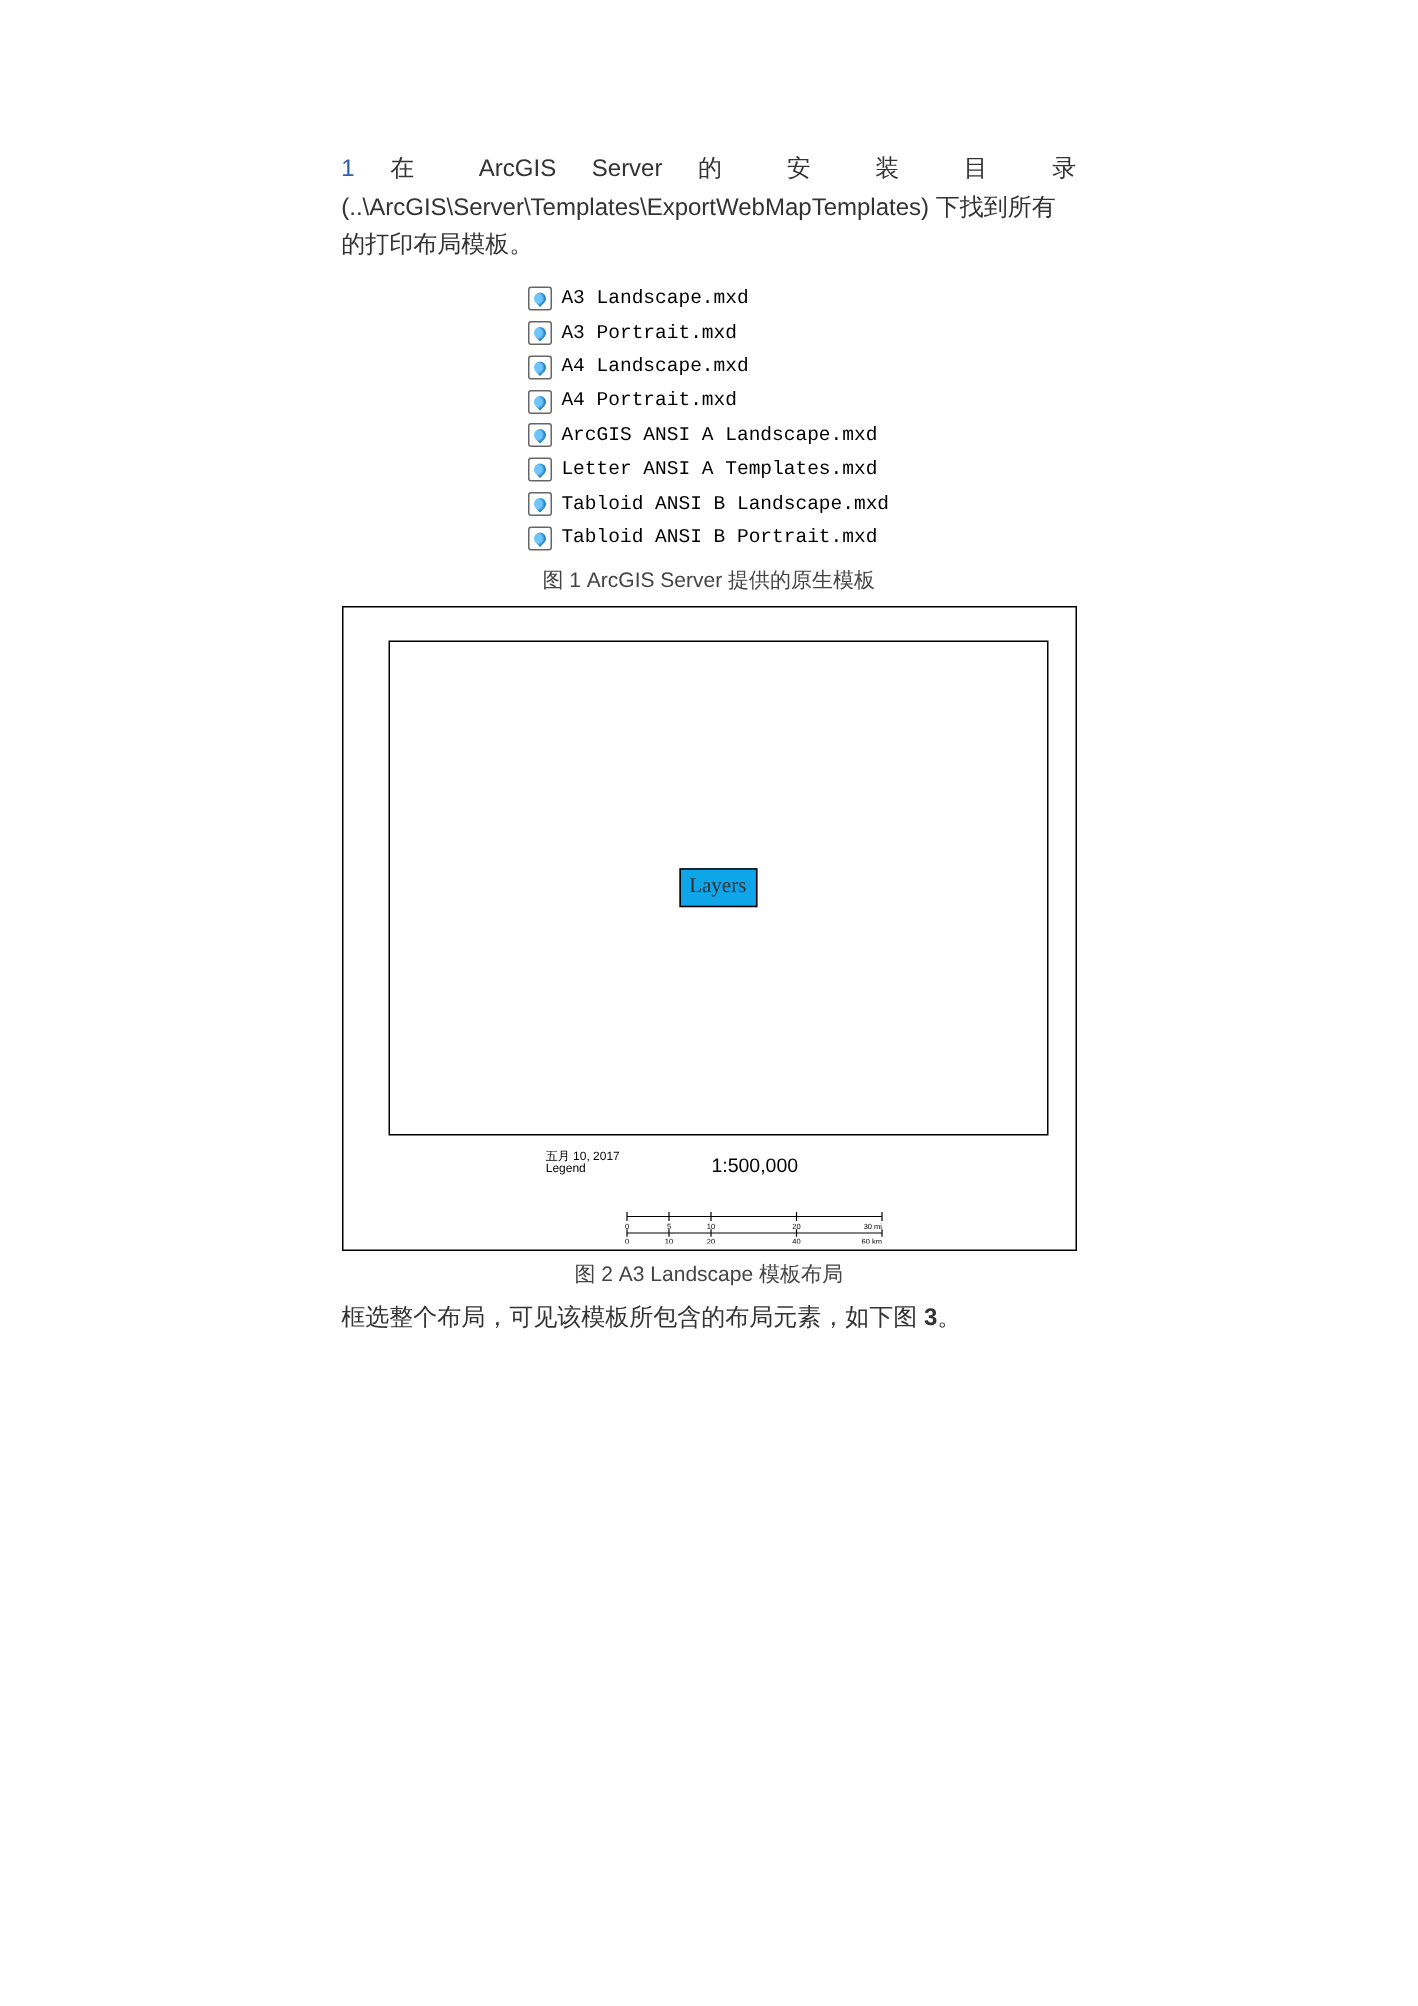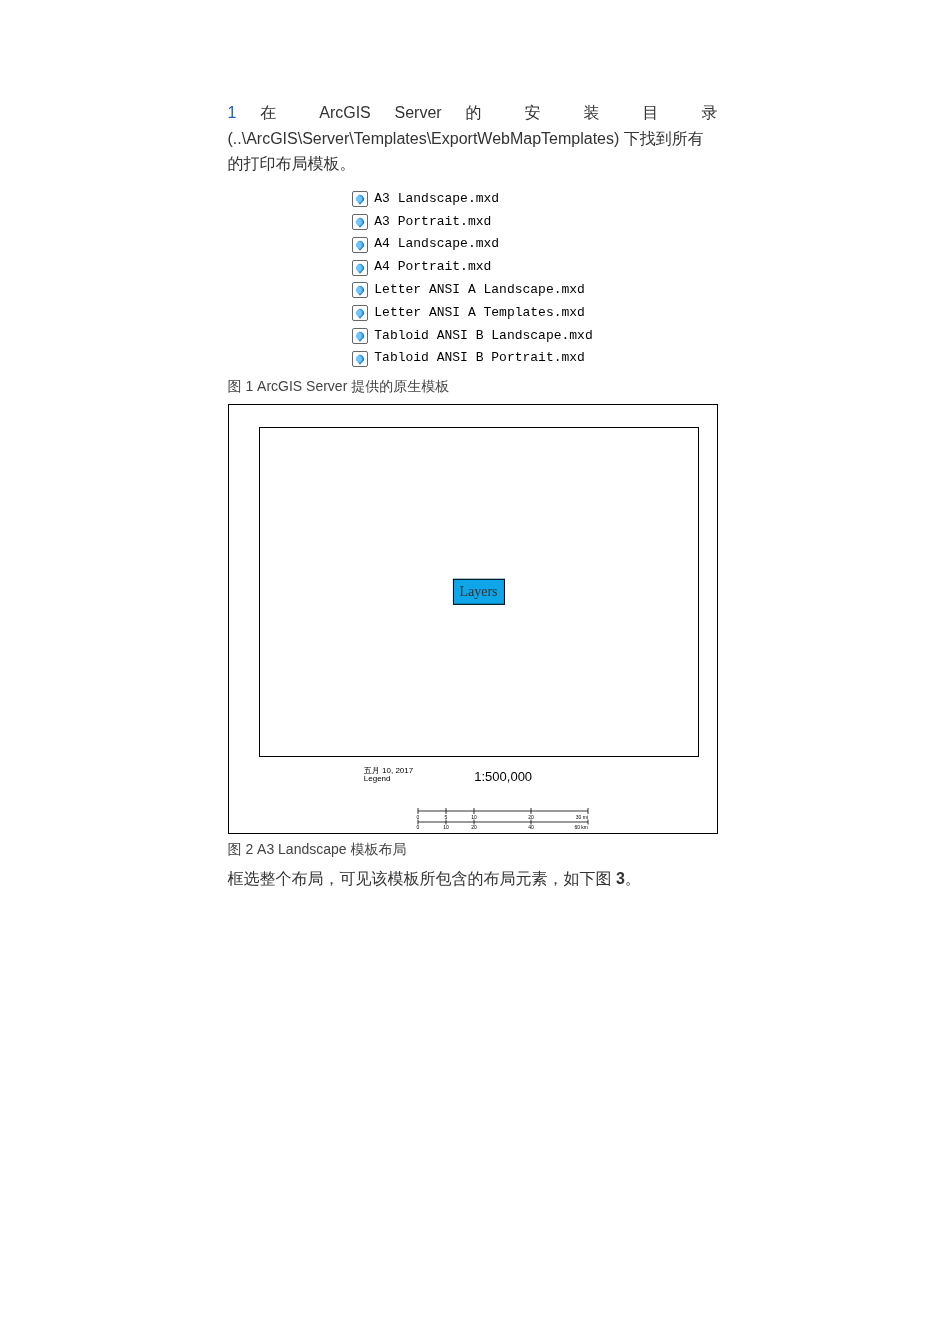--- a/index.html
+++ b/index.html
@@ -4,21 +4,21 @@
 <style>
   html,body{margin:0;padding:0;background:#fff;color:#333;font-family:Arial,"Microsoft YaHei",SimSun,sans-serif}
   .page{width:770px;margin:0 auto;padding:100px 140px 80px 140px;box-sizing:border-box;font-size:16px;line-height:1.6}
   .p1{text-align:justify;text-align-last:justify;margin:0}
   .p1 .num{color:#2a5db0}
   .p2{margin:0}
   .file-list{margin:12px auto 6px auto;display:flex;flex-direction:column;align-items:flex-start;width:max-content;gap:2px}
   .file-item{display:flex;align-items:center;gap:6px;font-family:SimSun,"Courier New",monospace;font-size:13px;color:#000}
   .mxd-icon{width:16px;height:16px;border:1px solid #666;border-radius:2px;background:#fff;display:inline-block;position:relative;box-sizing:border-box}
   .mxd-icon::before{content:"";position:absolute;left:3px;top:3px;width:8px;height:8px;border-radius:50% 50% 50% 0;background:radial-gradient(circle at 35% 35%,#6fc6ff 0 40%,#1f7bc2 70%);transform:rotate(-45deg)}
-  .caption{text-align:left;font-size:14px;color:#444;margin:4px 0 6px 0}
+  .caption{text-align:center;font-size:14px;color:#444;margin:4px 0 6px 0}
   .para{margin:2px 0}
   .layout-box{border:1px solid #000;margin:6px 0 4px 0;height:430px;position:relative;box-sizing:border-box}
   .map-frame{position:absolute;left:30px;right:18px;top:22px;height:330px;border:1.5px solid #000;box-sizing:border-box}
   .layers-label{position:absolute;left:50%;top:50%;transform:translate(-50%,-50%);border:1px solid #000;padding:1px 6px;font-family:"Times New Roman",serif;font-size:14px;background:#0ea5e9}
   .footer-row{position:absolute;left:30px;right:18px;top:362px;display:flex;justify-content:center;align-items:flex-start}
   .date-legend{font-size:8px;line-height:1.1;color:#000}
   .scale-block{text-align:center;min-width:180px}
   .scale-text{font-size:13px;color:#000;margin-bottom:20px}
   .scalebar{position:relative;height:22px;width:180px}
   .scalebar svg{width:100%;height:100%}
@@ -56,21 +56,21 @@
     <div class="file-item">
       <span class="mxd-icon"></span>
       <span>A4 Landscape.mxd</span>
     </div>
     <div class="file-item">
       <span class="mxd-icon"></span>
       <span>A4 Portrait.mxd</span>
     </div>
     <div class="file-item">
       <span class="mxd-icon"></span>
-      <span>Letter ANSI A Landscape.mxd</span>
+      <span>ArcGIS ANSI A Landscape.mxd</span>
     </div>
     <div class="file-item">
       <span class="mxd-icon"></span>
       <span>Letter ANSI A Templates.mxd</span>
     </div>
     <div class="file-item">
       <span class="mxd-icon"></span>
       <span>Tabloid ANSI B Landscape.mxd</span>
     </div>
     <div class="file-item">

